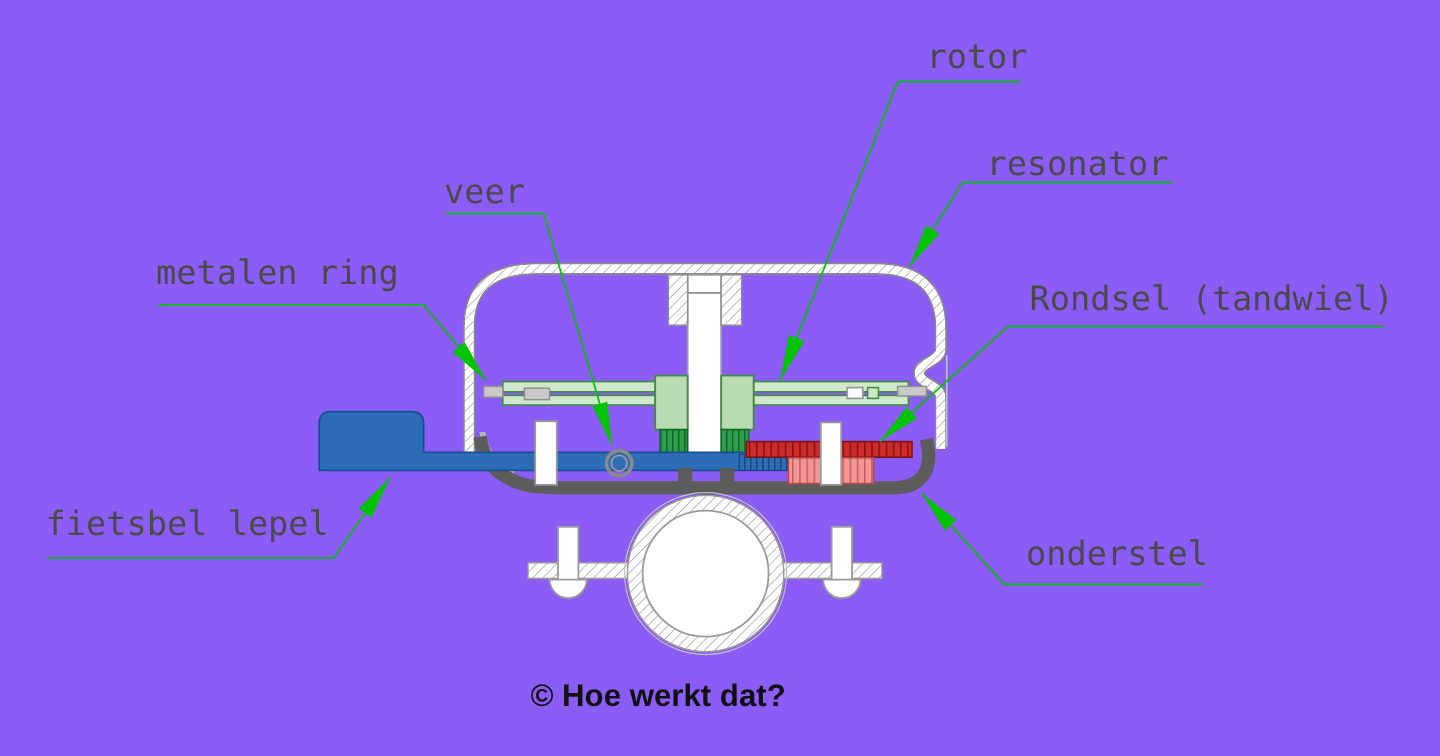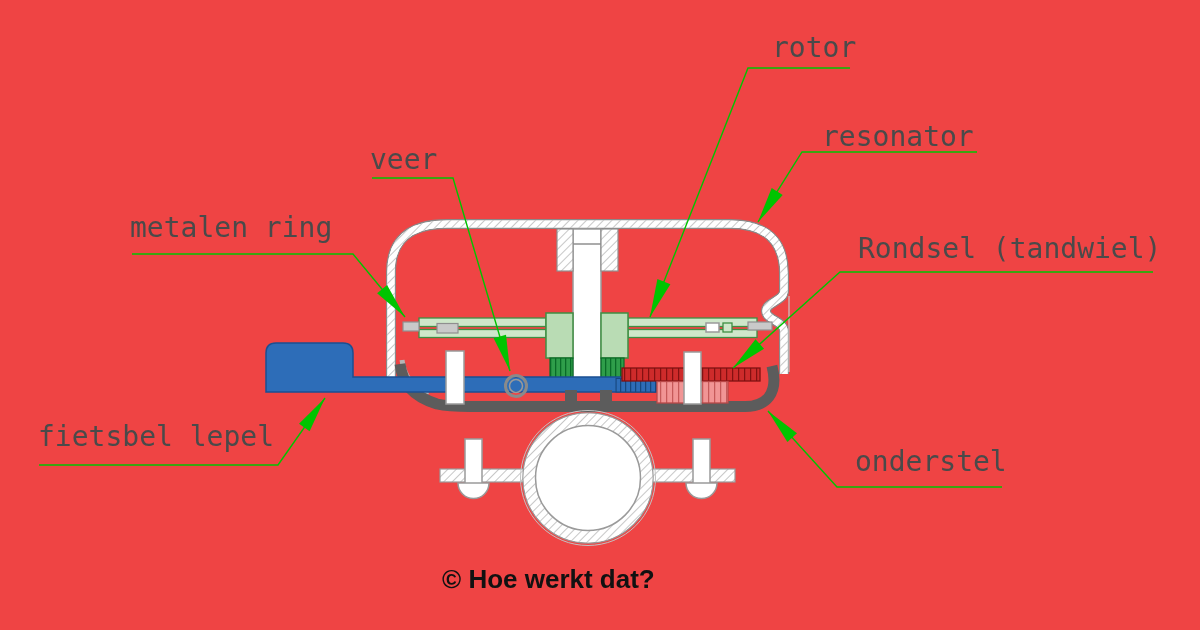--- a/index.html
+++ b/index.html
@@ -1,16 +1,16 @@
 <!DOCTYPE html>
 <html style="--c-leader: #00c400; --c-rotor_plate: #cfe7ca; --c-rotor_hub: #b9dcb4; --c-green_edge: #3f8f43; --c-gear_green: #2f9e4a; --c-pinion_red: #ce2b2b; --c-pinion_pink: #f19595; --c-lever_blue: #2d6db8; --c-base_gray: #5c5c5c; --c-outline_gray: #8f8f8f;"><head>
 <meta charset="utf-8">
 <style>
   html,body{margin:0;padding:0;background:#ffffff;}
-  .stage{position:relative;width:1200px;height:630px;background:#ef4444;overflow:hidden;}
+  .stage{position:relative;width:1200px;height:630px;background:#8b5cf6;overflow:hidden;}
   svg{display:block;}
   .leader{stroke:var(--c-leader);stroke-width:1.4;fill:none;}
   .arrow{fill:var(--c-leader);stroke:none;}
   .cadlabel{font-family:"DejaVu Sans Mono",monospace;font-size:28px;fill:#4a4a4a;letter-spacing:0px;}
   .caption{font-family:"Liberation Sans",sans-serif;font-size:26px;font-weight:700;fill:#111;}
   .domeedge{stroke:#8a8a8a;fill:none;}
   .plate{fill:var(--c-rotor_plate);stroke:var(--c-green_edge);stroke-width:1.3;}
   .hub{fill:var(--c-rotor_hub);stroke:var(--c-green_edge);stroke-width:1.5;}
   .whitepart{fill:#ffffff;stroke:#9a9a9a;stroke-width:1.5;}
   .graytab{fill:#c9c9c9;stroke:#8f8f8f;stroke-width:1.2;}

